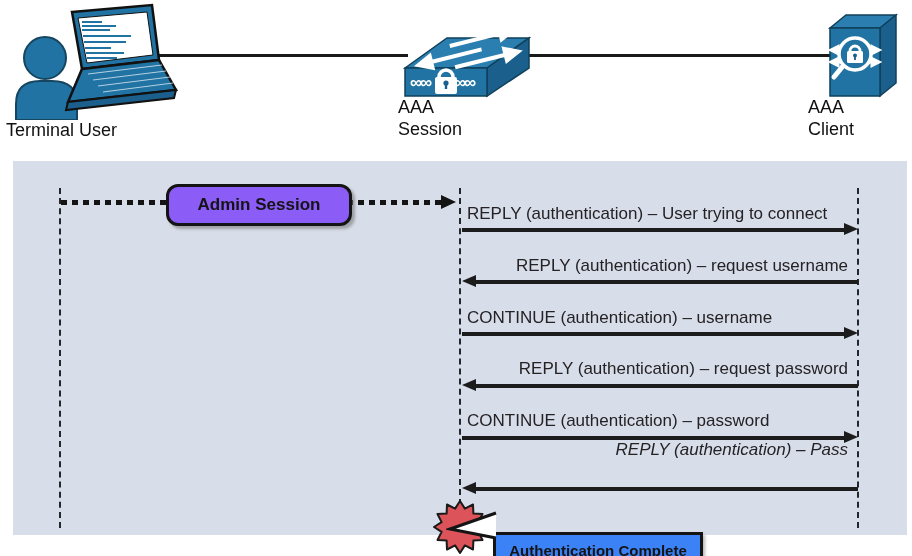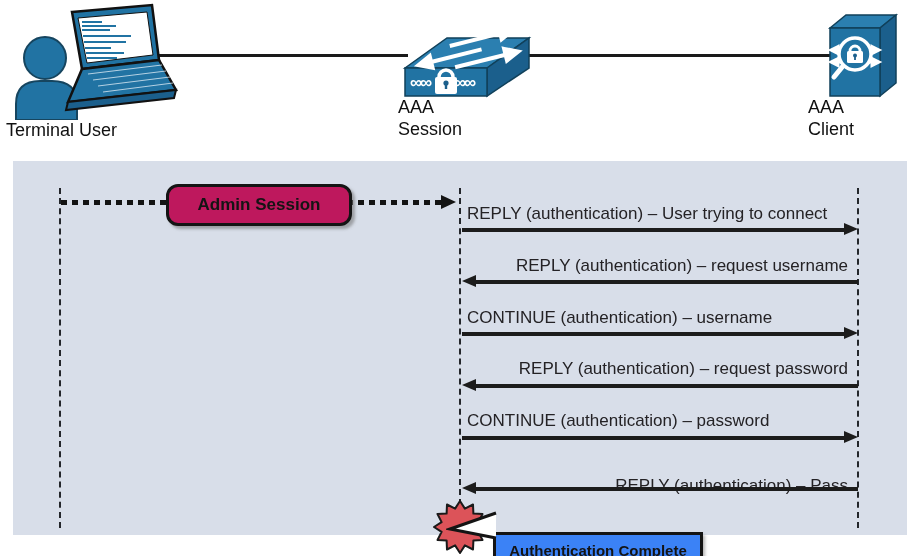--- a/index.html
+++ b/index.html
@@ -27,21 +27,21 @@
   .dotted-line{
     position:absolute;height:5px;z-index:2;
     background:repeating-linear-gradient(90deg,#141414 0 6px,transparent 6px 11px);
   }
   .dotted-head{
     position:absolute;width:0;height:0;z-index:2;
     border-left:15px solid #141414;border-top:7px solid transparent;border-bottom:7px solid transparent;
   }
   .admin-box{
     position:absolute;left:166px;top:184px;width:180px;height:36px;z-index:3;
-    background:#be185d;border:3px solid #141414;border-radius:12px;
+    background:#8b5cf6;border:3px solid #141414;border-radius:12px;
     box-shadow:3px 3px 3px rgba(110,110,110,0.55);
     display:flex;align-items:center;justify-content:center;
     font-size:17px;font-weight:bold;color:#141414;
   }
 
   
   .msg-text{
     position:absolute;left:467px;width:381px;z-index:2;
     font-size:17px;color:#242225;white-space:nowrap;
   }
@@ -193,21 +193,21 @@
     <div class="shaft"></div>
       <div class="head"></div>
   </div>
 
   <div class="msg-text" style="top:411px;">CONTINUE (authentication) – password</div>
   <div class="msg-arrow dir-right" style="top:431px;">
     <div class="shaft"></div>
       <div class="head"></div>
   </div>
 
-  <div class="msg-text right" style="top:476px;">REPLY (authentication) – Pass</div>
+  <div class="msg-text right" style="top:440px;font-style:italic;">REPLY (authentication) – Pass</div>
   <div class="msg-arrow dir-left" style="top:482px;">
     <div class="shaft"></div>
       <div class="head"></div>
   </div>
 
   <svg class="abs" style="left:432px;top:499px;z-index:3;" width="56" height="57" viewBox="0 0 56 57">
     <polygon points="54,28 46.4,32.9 50.5,41 41.4,41.4 41,50.5 32.9,46.4 28,54 23.1,46.4 15,50.5 14.6,41.4 5.5,41 9.6,32.9 2,28 9.6,23.1 5.5,15 14.6,14.6 15,5.5 23.1,9.6 28,2 32.9,9.6 41,5.5 41.4,14.6 50.5,15 46.4,23.1" fill="#dc5359" stroke="#1a1a1a" stroke-width="2" stroke-linejoin="round"></polygon>
   </svg>
   <div class="callout-box">Authentication Complete</div>
   <svg class="abs" style="left:446px;top:505px;z-index:5;" width="52" height="42" viewBox="0 0 52 42">

